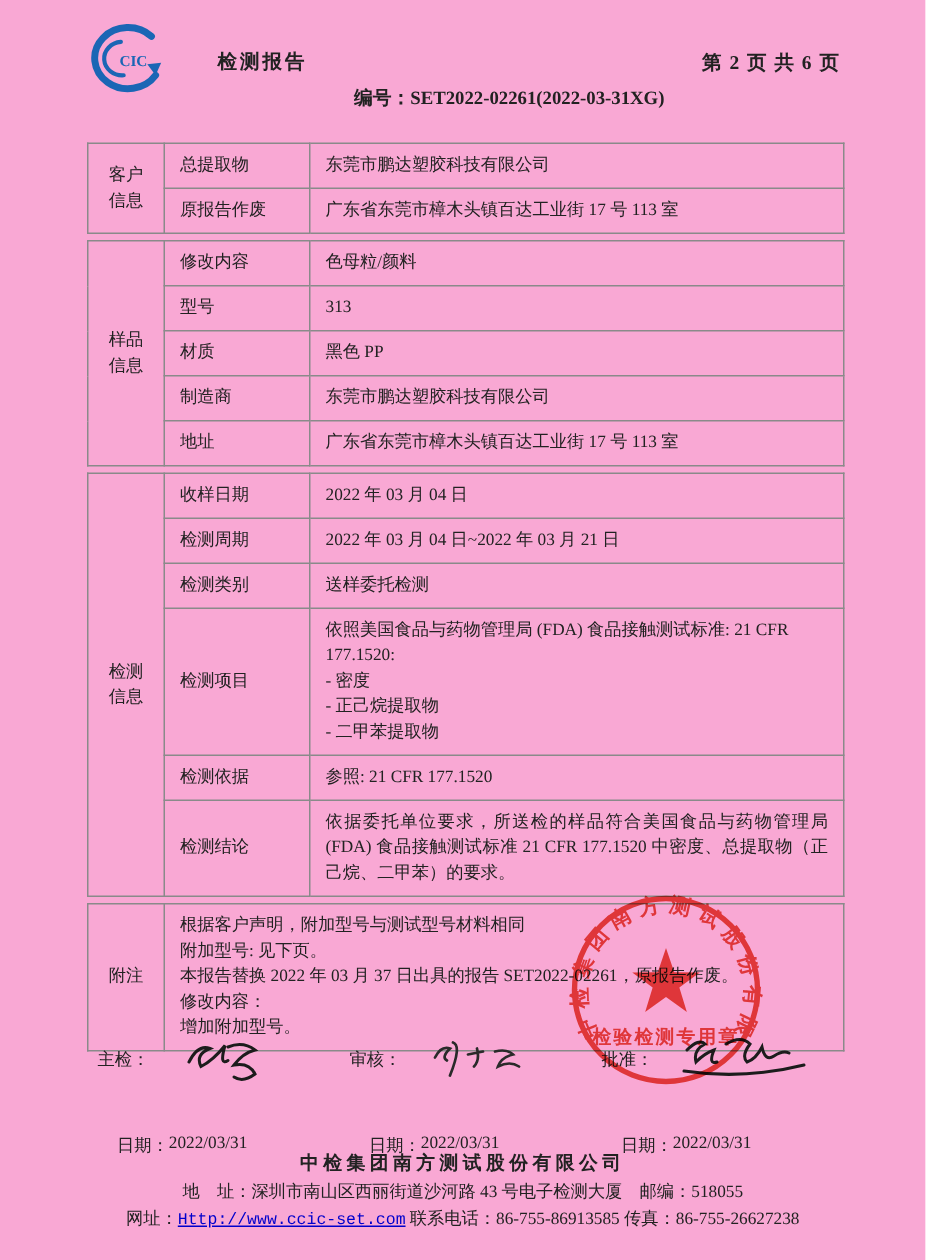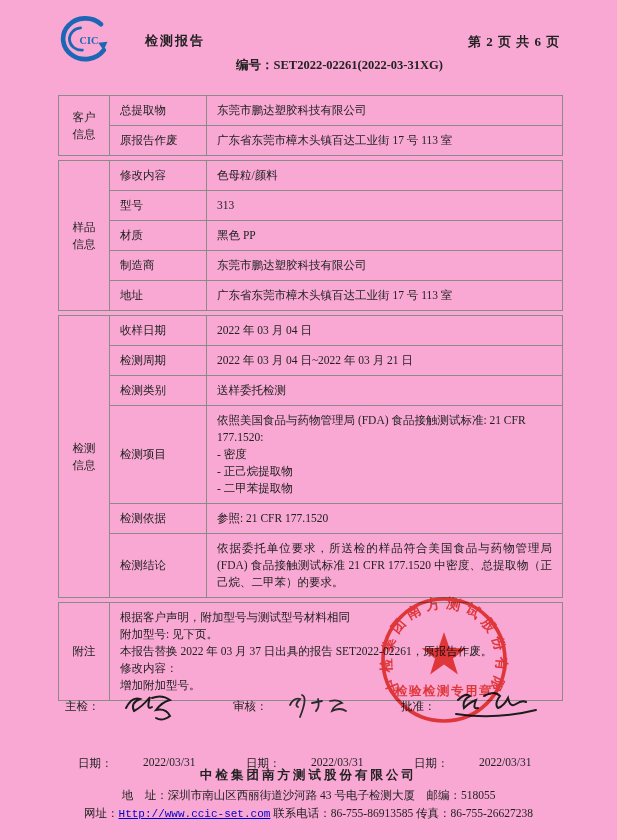--- a/index.html
+++ b/index.html
@@ -27,21 +27,21 @@
 
   
   .sigs{position:absolute;left:58px;top:686px;width:505px;font-size:11.5px;}
   .sig-row{display:flex;}
   .sig-col{width:168px;display:flex;align-items:center;}
   .sig-label{margin-left:7px;}
   .sig-ink{margin-left:14px;}
   .date-row{display:flex;margin-top:30px;}
   .date-col{width:168px;display:flex;}
   .date-label{margin-left:20px;text-align:right;}
-  .date-val{flex:1;text-align:center;}
+  .date-val{flex:1;}
 
   
   .stamp{position:absolute;left:377px;top:594px;width:134px;height:134px;opacity:.88;mix-blend-mode:multiply;pointer-events:none;}
 
   
   .footer{position:absolute;left:0;top:766px;width:617px;text-align:center;font-size:11.5px;line-height:18px;}
   .footer .co{font-weight:bold;font-size:12.5px;letter-spacing:3px;margin-bottom:2px;}
   .footer a{color:#0000cc;text-decoration:underline;font-family:"Liberation Mono", monospace;font-size:11px;}
 </style>
 </head>

